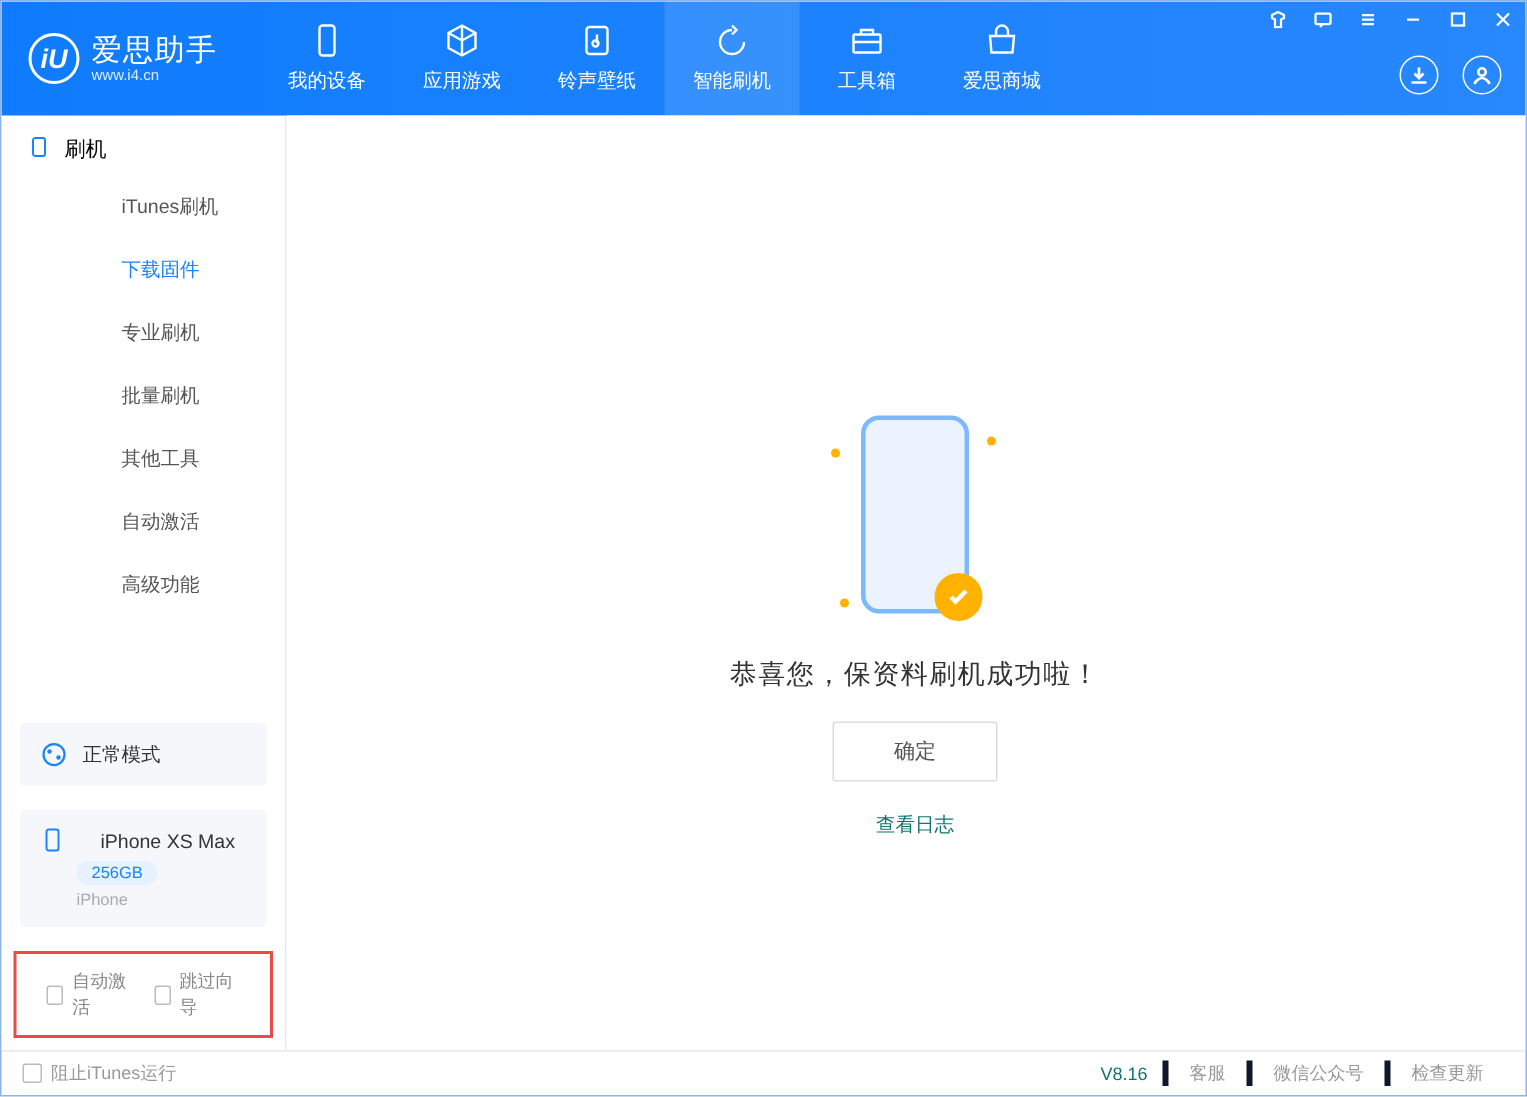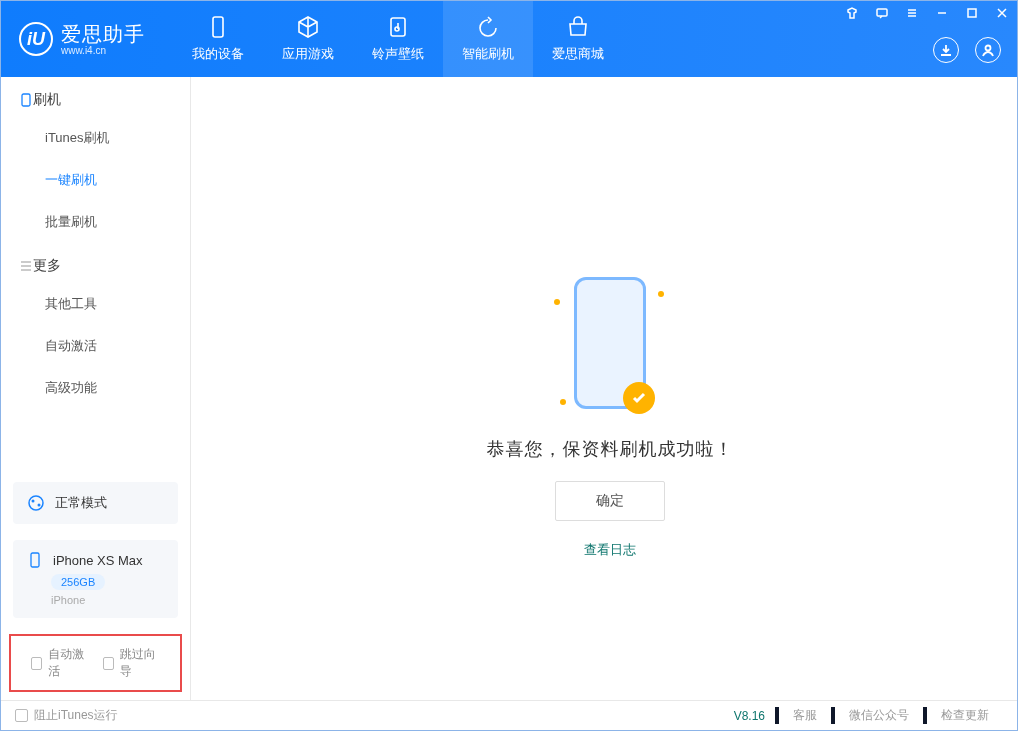--- a/index.html
+++ b/index.html
@@ -23,28 +23,28 @@
 .win-btn { width: 30px; height: 24px; display: flex; align-items: center; justify-content: center; cursor: pointer; }
 .win-btn svg { width: 12px; height: 12px; stroke: #fff; stroke-width: 1.5; fill: none; }
 
 .header-right-icons { position: absolute; right: 16px; bottom: 14px; display: flex; gap: 16px; }
 .hr-icon { width: 26px; height: 26px; border: 1.5px solid #fff; border-radius: 50%; display: flex; align-items: center; justify-content: center; cursor: pointer; }
 .hr-icon svg { width: 14px; height: 14px; stroke: #fff; stroke-width: 1.8; fill: none; }
 
 
 .body { display: flex; height: calc(100% - 76px - 30px); }
 .sidebar { width: 190px; border-right: 1px solid #e8e8e8; display: flex; flex-direction: column; background: #fff; }
-.sb-section-title { display: flex; align-items: center; padding: 14px 18px 8px; font-size: 14px; color: #404040; font-weight: 500; }
+.sb-section-title { display: flex; align-items: flex-start; gap: 10px; padding: 14px 18px 8px; font-size: 14px; color: #000000; font-weight: 500; }
 .sb-section-title .sb-icon { width: 14px; height: 14px; display: flex; }
-.sb-item { padding: 12px 18px 12px 44px; font-size: 13px; color: #555; cursor: pointer; }
+.sb-item { padding: 12px 18px 12px 44px; font-size: 13px; color: #555; cursor: pointer; margin-left: 36px; }
 .sb-item.active { color: #1a84ff; }
 .sb-spacer { flex: 1; }
 .sb-device-card { margin: 8px 12px; background: #f5f7fa; border-radius: 4px; padding: 12px 14px; font-size: 13px; color: #333; display: flex; align-items: center; gap: 10px; }
 .sb-device-card.phone { display: block; }
-.sb-device-card.phone .row1 { display: flex; align-items: center; gap: 10px; font-weight: 500; color: #333; }
+.sb-device-card.phone .row1 { display: flex; align-items: center; gap: 24px; font-weight: 500; color: #333; }
 .sb-device-card.phone .badge { display: inline-block; margin-top: 6px; margin-left: 24px; background: #e6f2ff; color: #1a84ff; font-size: 11px; padding: 2px 10px; border-radius: 10px; }
 .sb-device-card.phone .subtype { margin-left: 24px; margin-top: 4px; font-size: 11px; color: #aaa; }
 
 .highlight-box { border: 2px solid #e94b4b; margin: 8px; padding: 10px 20px; display: flex; gap: 14px; font-size: 12px; color: #888; }
 .chk { display: flex; align-items: center; gap: 6px; cursor: pointer; }
 .chk-box { width: 13px; height: 13px; border: 1px solid #bbb; border-radius: 2px; }
 
 
 .main { flex: 1; position: relative; background: #fff; }
 .center-block { position: absolute; top: 200px; left: 12px; right: 0; display: flex; flex-direction: column; align-items: center; gap: 20px; }
@@ -113,20 +113,29 @@
       <span class="tab-icon">
           <svg viewBox="0 0 24 24">
             <path d="M12 2l3 3-3 3M12 5a8 8 0 108 8"></path>
           </svg>
         </span>
       <span>智能刷机</span>
     </div>
     <div class="tab">
       <span class="tab-icon">
           <svg viewBox="0 0 24 24">
+            <rect x="3" y="8" width="18" height="12" rx="1"></rect>
+            <path d="M8 8V5h8v3M3 13h18"></path>
+          </svg>
+        </span>
+      <span>工具箱</span>
+    </div>
+    <div class="tab">
+      <span class="tab-icon">
+          <svg viewBox="0 0 24 24">
             <path d="M4 9h16l-1 11H5z"></path>
             <path d="M8 9V6a4 4 0 018 0v3"></path>
           </svg>
         </span>
       <span>爱思商城</span>
     </div>
   </div>
 
   <div class="win-controls">
     <div class="win-btn">
@@ -181,31 +190,24 @@
   <div class="sidebar">
     <div class="sb-section-title">
       <span class="sb-icon">
           <svg viewBox="0 0 14 14" width="14" height="14">
             <rect x="3" y="1" width="8" height="12" rx="1.5" fill="none" stroke="#1a84ff" stroke-width="1.3"></rect>
           </svg>
         </span>
       <span>刷机</span>
     </div>
     <div class="sb-item">iTunes刷机</div>
-    <div class="sb-item active">一键刷机</div>
+    <div class="sb-item active">下载固件</div>
+    <div class="sb-item">专业刷机</div>
     <div class="sb-item">批量刷机</div>
 
-    <div class="sb-section-title">
-      <span class="sb-icon">
-          <svg viewBox="0 0 14 14" width="14" height="14">
-            <path d="M2 3h10M2 7h10M2 11h10" stroke="#bbb" stroke-width="1.3"></path>
-          </svg>
-        </span>
-      <span>更多</span>
-    </div>
     <div class="sb-item">其他工具</div>
     <div class="sb-item">自动激活</div>
     <div class="sb-item">高级功能</div>
 
     <div class="sb-spacer"></div>
 
     <div class="sb-device-card">
       <span>
           <svg width="18" height="18" viewBox="0 0 18 18">
             <circle cx="9" cy="9" r="7" fill="none" stroke="#1a84ff" stroke-width="1.5"></circle>

